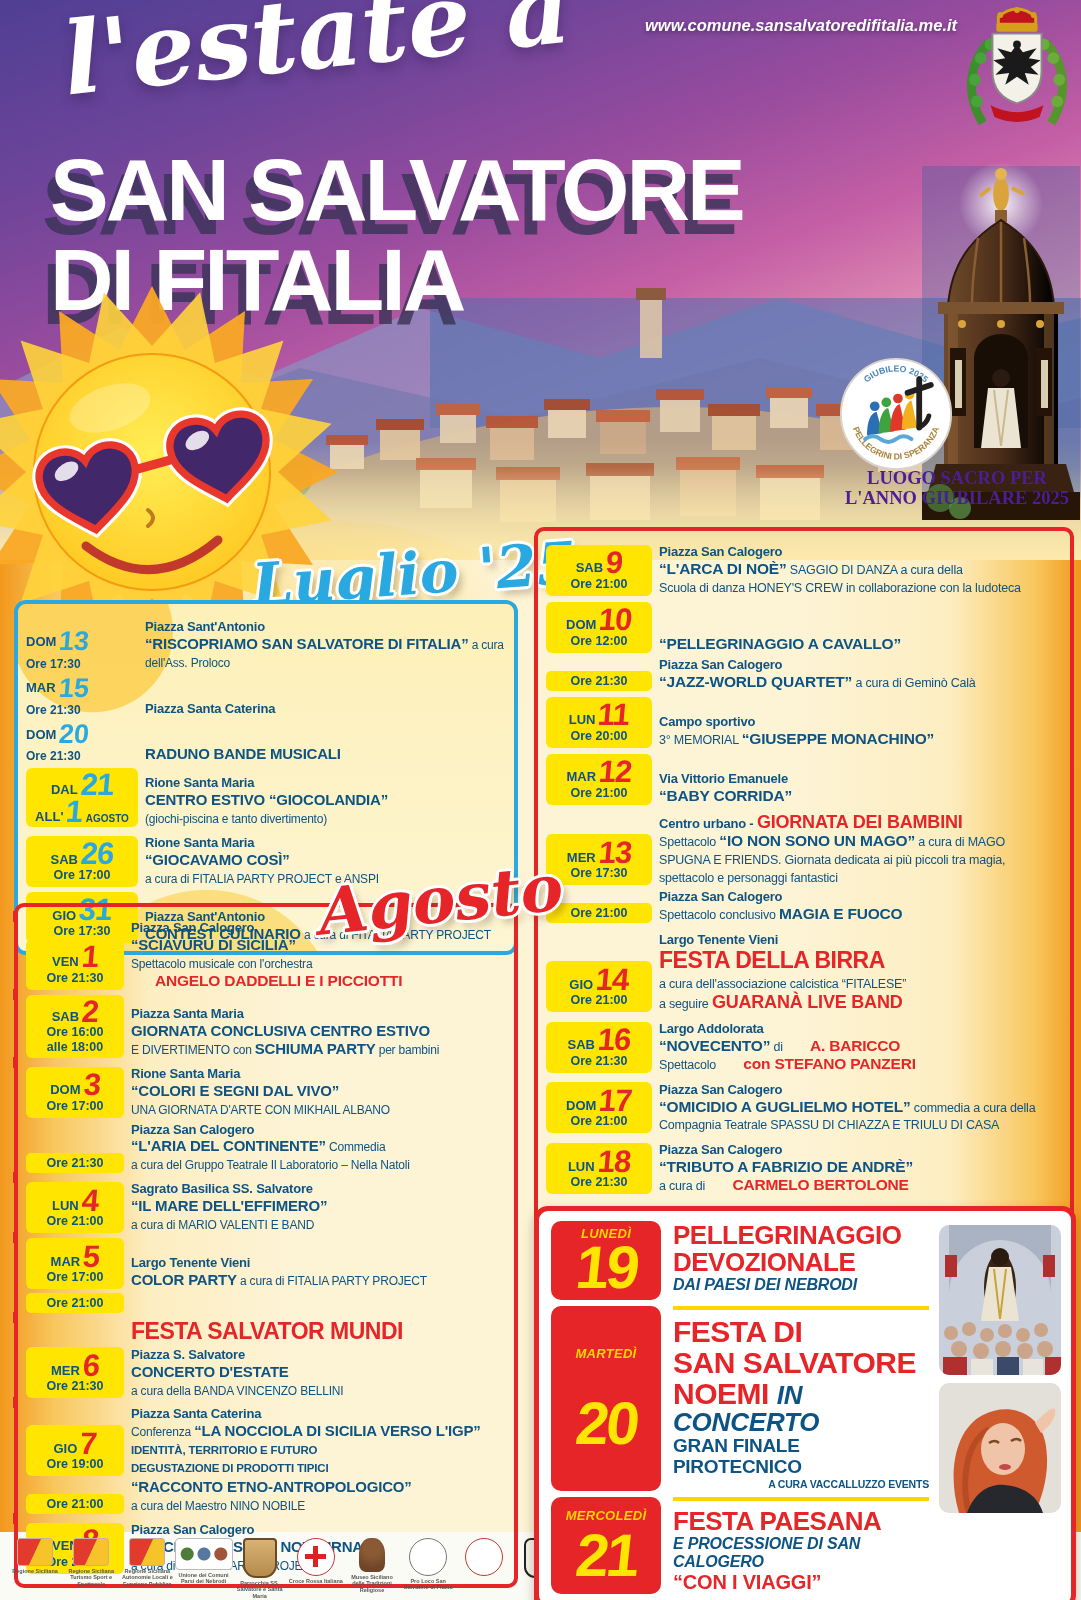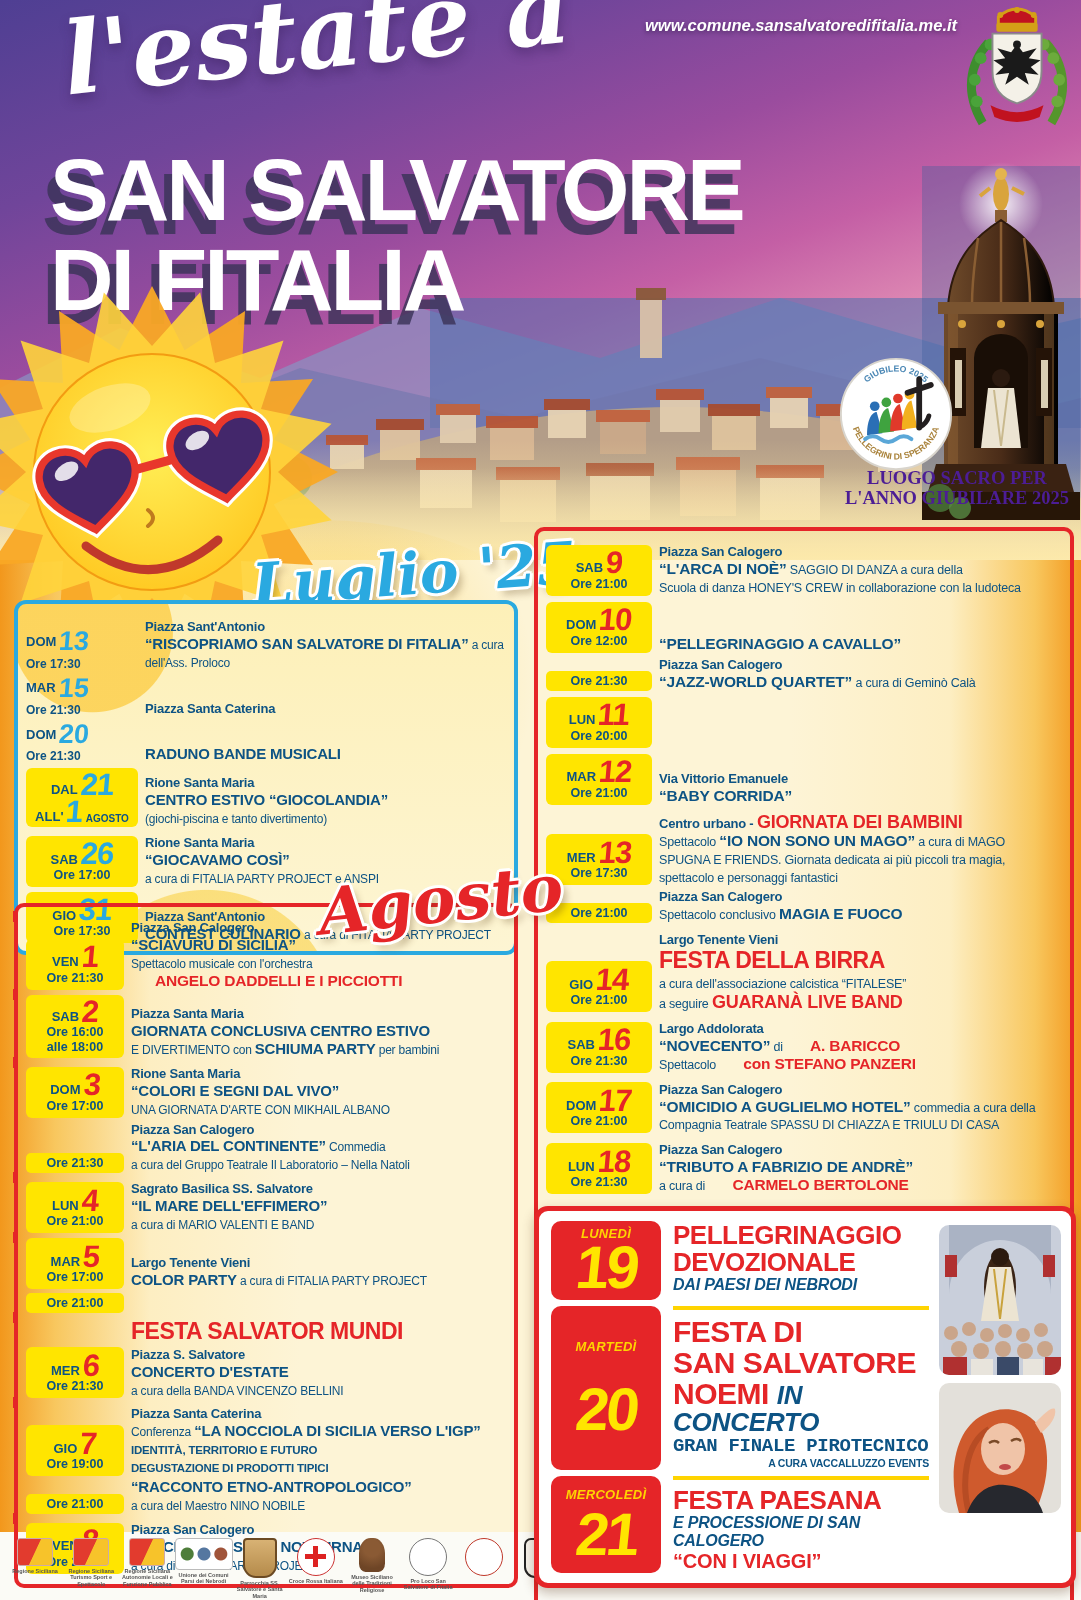--- a/index.html
+++ b/index.html
@@ -95,21 +95,21 @@
   .feat-plate{background:#e52528;border-radius:10px;width:106px;flex:none;display:flex;flex-direction:column;
     align-items:center;justify-content:space-evenly;padding:5px 2px;}
   .fp-day{color:#ffd400;font-style:italic;font-weight:800;font-size:13px;letter-spacing:.3px;}
   .fp-num{color:#ffe500;font-weight:800;font-size:60px;line-height:.9;letter-spacing:-3px;transform:skewX(-6deg);}
   .feat-body{flex:1;min-width:0;}
   .sg-R1{font-weight:800;font-size:26px;color:#e52528;letter-spacing:-.5px;line-height:1;}
   .sg-R2{font-weight:800;font-size:30px;color:#e52528;letter-spacing:-.5px;line-height:1;}
   .sg-R3{font-weight:800;font-size:20px;color:#e52528;line-height:1.05;}
   .sg-BI{font-weight:800;font-style:italic;font-size:16px;color:#0d5384;line-height:1.1;}
   .sg-BI2{font-weight:800;font-style:italic;font-size:26px;color:#0d5384;line-height:1;}
-  .sg-B1{font-weight:800;font-size:19px;color:#0d5384;line-height:1.1;letter-spacing:-.3px;font-family:Liberation Mono, monospace;}
+  .sg-B1{font-weight:800;font-size:19px;color:#0d5384;line-height:1.1;letter-spacing:-.3px;}
   .sg-SM{display:block;text-align:right;font-weight:700;font-size:10.5px;color:#0d5384;}
   .feat-body .eline{line-height:1.06;margin:1px 0;}
   
   .footer{position:absolute;left:0;top:1534px;width:1081px;height:64px;display:flex;align-items:flex-start;
     justify-content:space-between;padding:4px 8px;box-sizing:border-box;gap:2px;}
   .logo{display:flex;flex-direction:column;align-items:center;gap:2px;min-width:34px;flex:1;}
   .logo-cap{font-size:5.5px;color:#555;text-align:center;line-height:1.15;font-weight:700;max-width:62px;}
   .logo-mark{width:38px;height:38px;border-radius:6px;flex:none;}
   .logo-mark.flag{width:34px;height:26px;border-radius:3px;background:linear-gradient(115deg,#e23b2e 49%,#f7c32a 51%);border:1px solid #caa;}
   .logo-mark.crests{width:56px;height:30px;border-radius:4px;border:1px solid #bbb;
@@ -658,20 +658,24 @@
             <div class="slot">
               <div class="slot-left">
                 <div class="datebox">
                   <div class="db-top">
                     <span class="db-day">LUN</span>
                     <span class="db-num">11</span>
                   </div>
                   <div class="db-time">Ore 20:00</div>
                 </div>
               </div>
+              <div class="slot-right">
+                <div class="eline"><span class="sg sg-loc">Campo sportivo</span></div>
+                <div class="eline"><span class="sg sg-n">3° MEMORIAL </span><span class="sg sg-t">“GIUSEPPE MONACHINO”</span></div>
+              </div>
             </div>
           </div>
           <div class="event aug">
             <div class="slot">
               <div class="slot-left">
                 <div class="datebox">
                   <div class="db-top">
                     <span class="db-day">MAR</span>
                     <span class="db-num">12</span>
                   </div>

